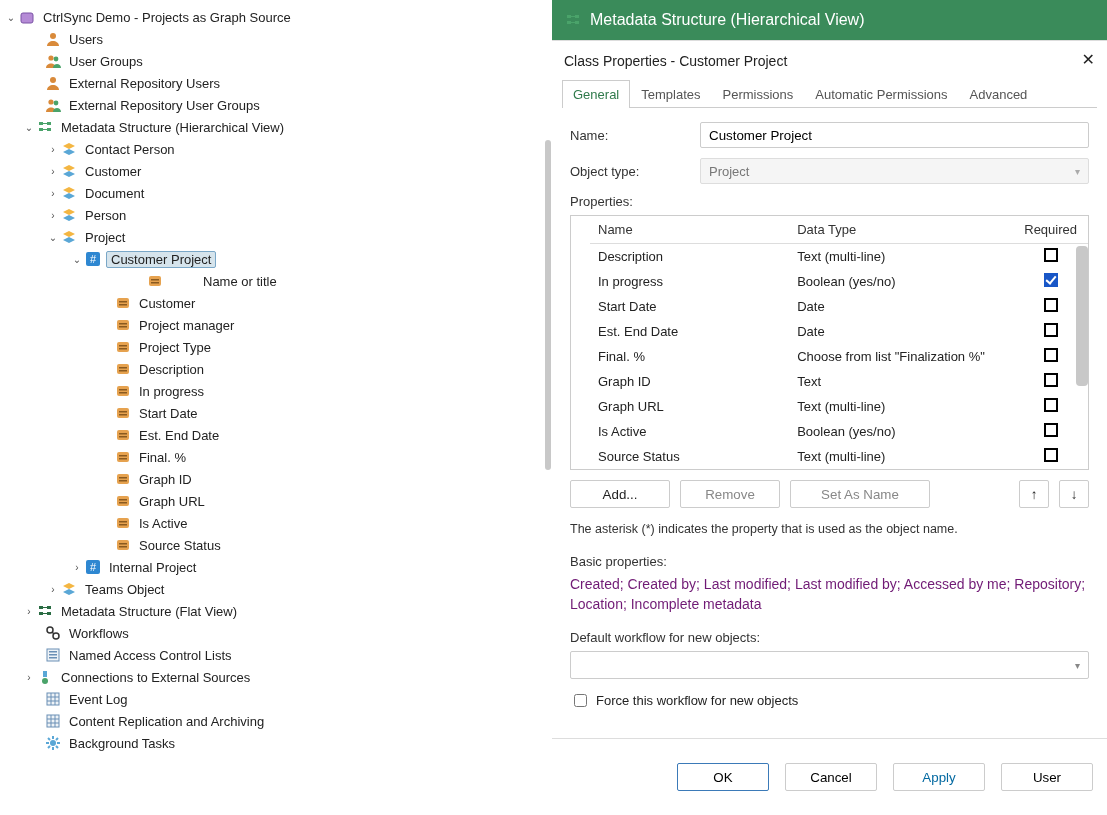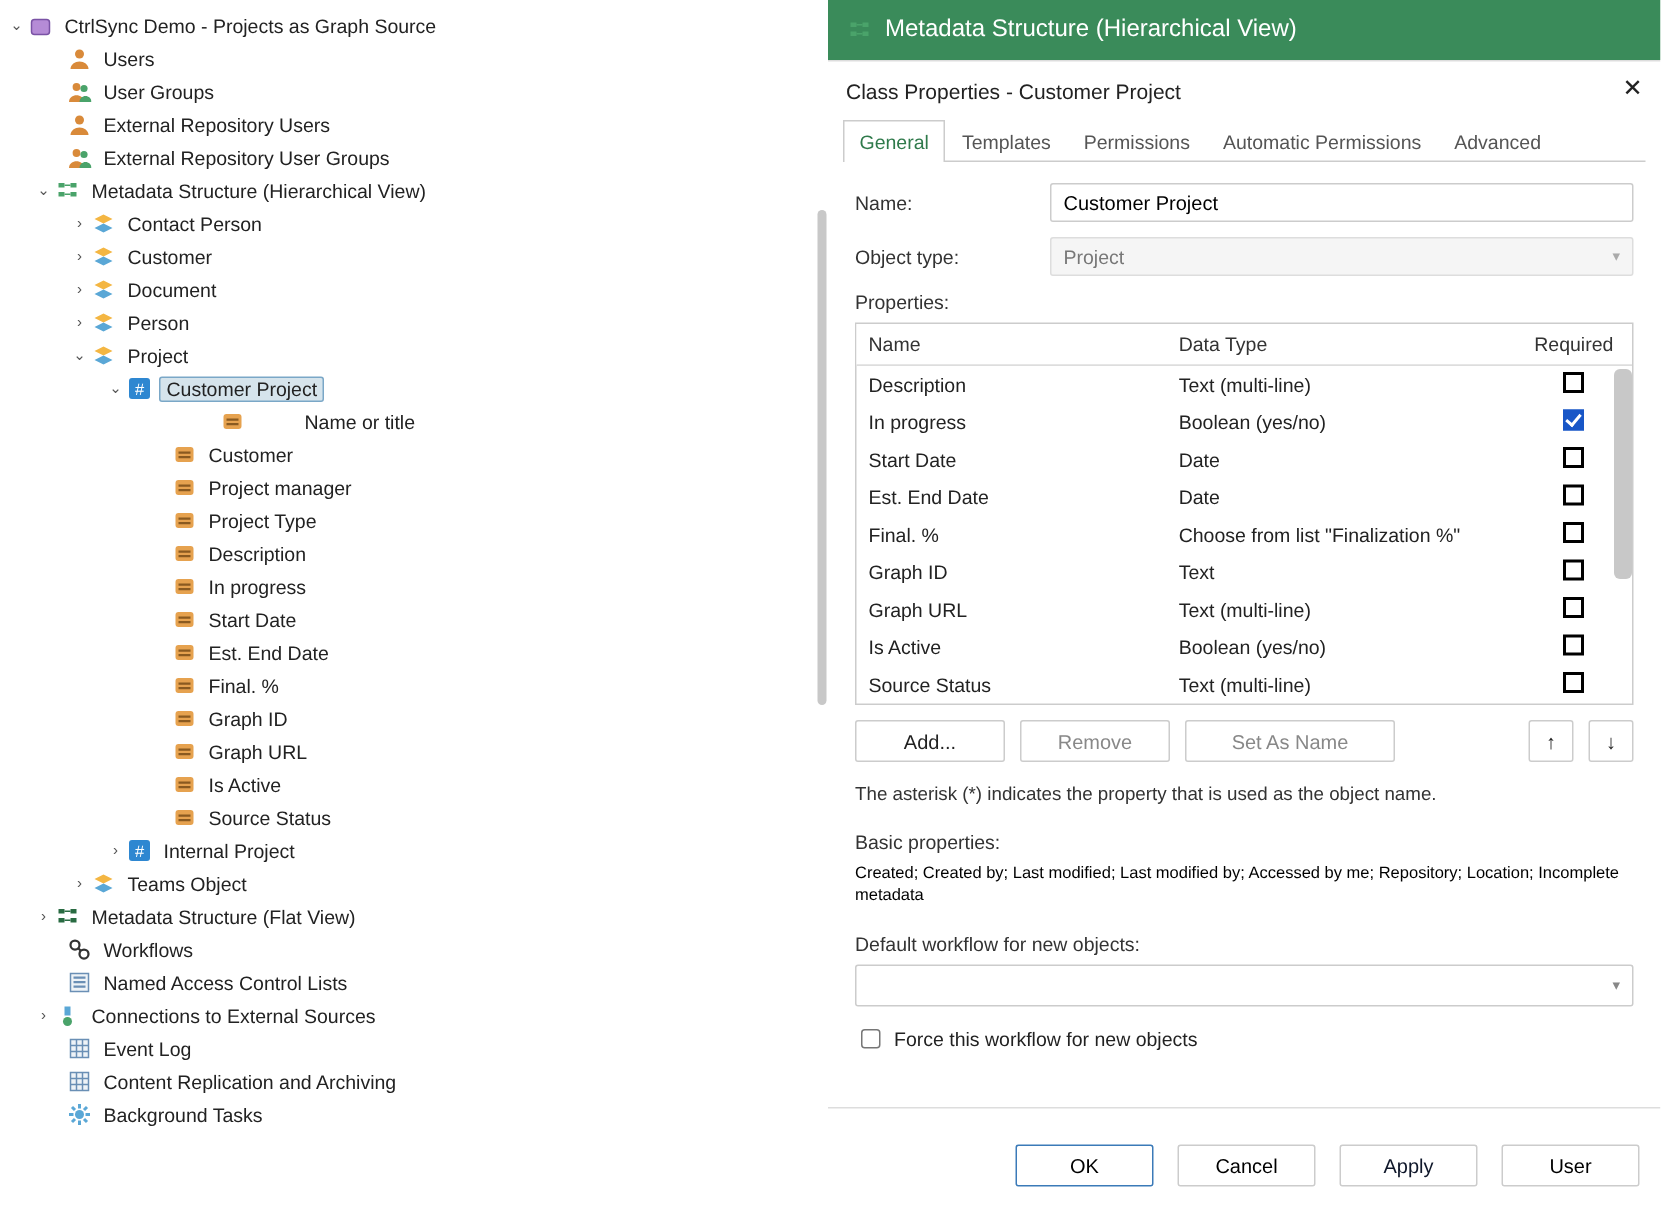--- a/index.html
+++ b/index.html
@@ -26,42 +26,42 @@
   .tabs { display:flex; border-bottom:1px solid #ccc; margin:10px 10px 0 10px;}
   .tab { padding:6px 10px; color:#555; cursor:pointer; border:1px solid transparent; border-bottom:none; position:relative; top:1px;}
   .tab.active { color:#2f7a4b; border-color:#ccc; background:#fff; }
   .form-area { padding:14px 18px; flex:1; overflow:auto; position:relative;}
   .form-row { display:flex; align-items:center; margin-bottom:10px; }
   .form-row label { width:130px; color:#333; }
   .text-input { flex:1; height:26px; border:1px solid #ccc; border-radius:2px; padding:2px 8px; background:#fff; }
   .text-input.ro { background:#f5f5f5; color:#777; border-color:#ddd; display:flex; align-items:center; justify-content:space-between;}
   .text-input.ro .caret { color:#aaa; font-size:10px;}
   .section-label { margin:6px 0 6px 0; color:#333; }
-  .prop-table-wrap { border:1px solid #ccc; position:relative;}
+  .prop-table-wrap { border:1px solid #ccc; position:relative;padding-left:19px;}
   .prop-table { width:100%; border-collapse:collapse; }
   .prop-table th { text-align:left; font-weight:normal; padding:6px 8px; border-bottom:1px solid #ddd; background:#fff; color:#333; }
   .prop-table td { padding:4px 8px; color:#222; }
   .prop-table td.req { text-align:center; }
   .cb { width:14px; height:14px; display:inline-block; border:2px solid #000; position:relative; }
   .cb.on { background:#1856c7; border-color:#1856c7; }
   .cb.on::after { content:""; position:absolute; left:2px; top:-1px; width:4px; height:8px; border:solid #fff; border-width:0 2px 2px 0; transform:rotate(40deg); }
   .inner-scroll { position:absolute; right:0; top:30px; width:12px; height:140px; background:#c8c8c8; border-radius:4px;}
   .btn-row { display:flex; gap:10px; margin-top:10px; }
   .sbtn { height:28px; min-width:100px; border:1px solid #ccc; background:#fff; cursor:pointer; color:#222; border-radius:2px; }
   .sbtn.grey { color:#888; }
   .sbtn.small { min-width:30px; width:30px; padding:0; }
   .note { color:#333; margin-top:14px; font-size:12.5px; }
-  .basic-note { color:#000000; margin-top:4px; font-size:11px; line-height:1.4; }
+  .basic-note { color:#701a75; margin-top:4px; font-size:14px; line-height:1.4; }
   .select-full { width:100%; height:28px; border:1px solid #ccc; border-radius:2px; background:#fff; display:flex; align-items:center; justify-content:flex-end; padding:0 8px; }
   .select-full .caret { color:#888; font-size:10px; }
   .chk-row { display:flex; align-items:center; gap:6px; margin-top:12px; }
   .dialog-footer { border-top:1px solid #ddd; padding:24px 14px; display:flex; justify-content:flex-end; gap:16px; }
   .fbtn { height:28px; width:92px; border:1px solid #ccc; background:#fff; cursor:pointer; border-radius:2px;}
   .fbtn.primary { border-color:#3b7ab8; }
-  .fbtn.disabled { color:#0f172a; }
+  .fbtn.disabled { color:#0369a1; }
 </style>
 </head>
 <body>
 
 <svg width="0" height="0" style="position:absolute">
   <defs>
     <g id="ic-cube">
         <rect x="2" y="4" width="12" height="10" rx="2" fill="#b58bd6" stroke="#7a52a5"></rect>
       </g>
     <g id="ic-user">

